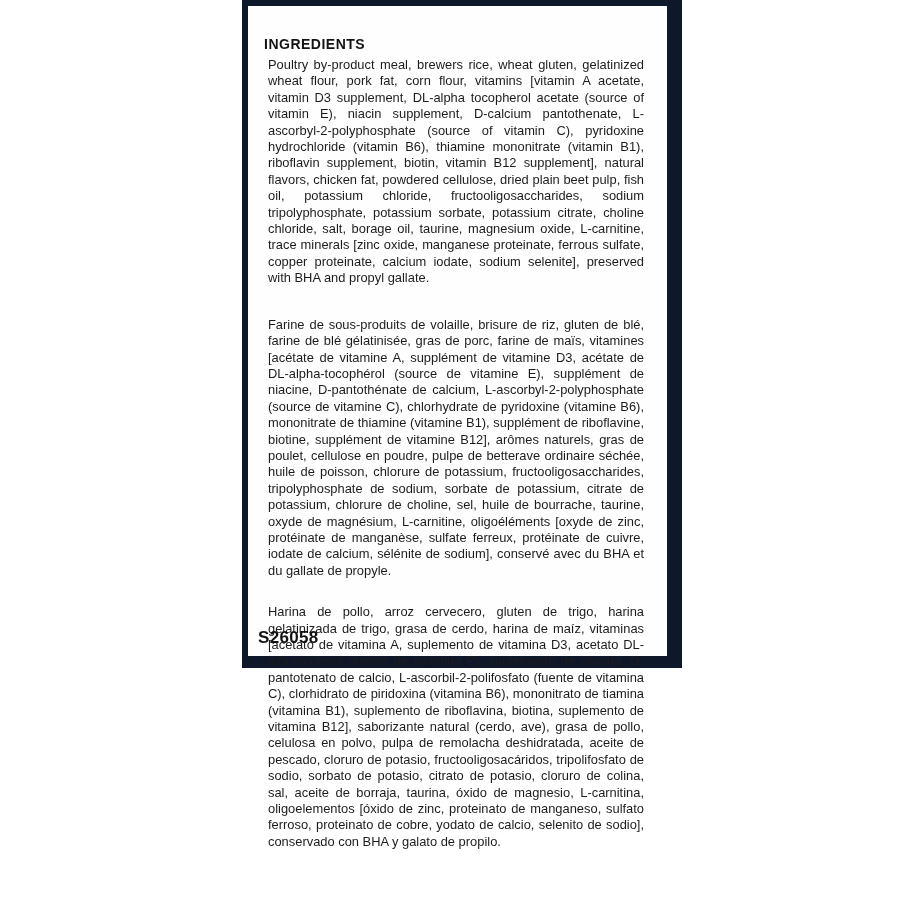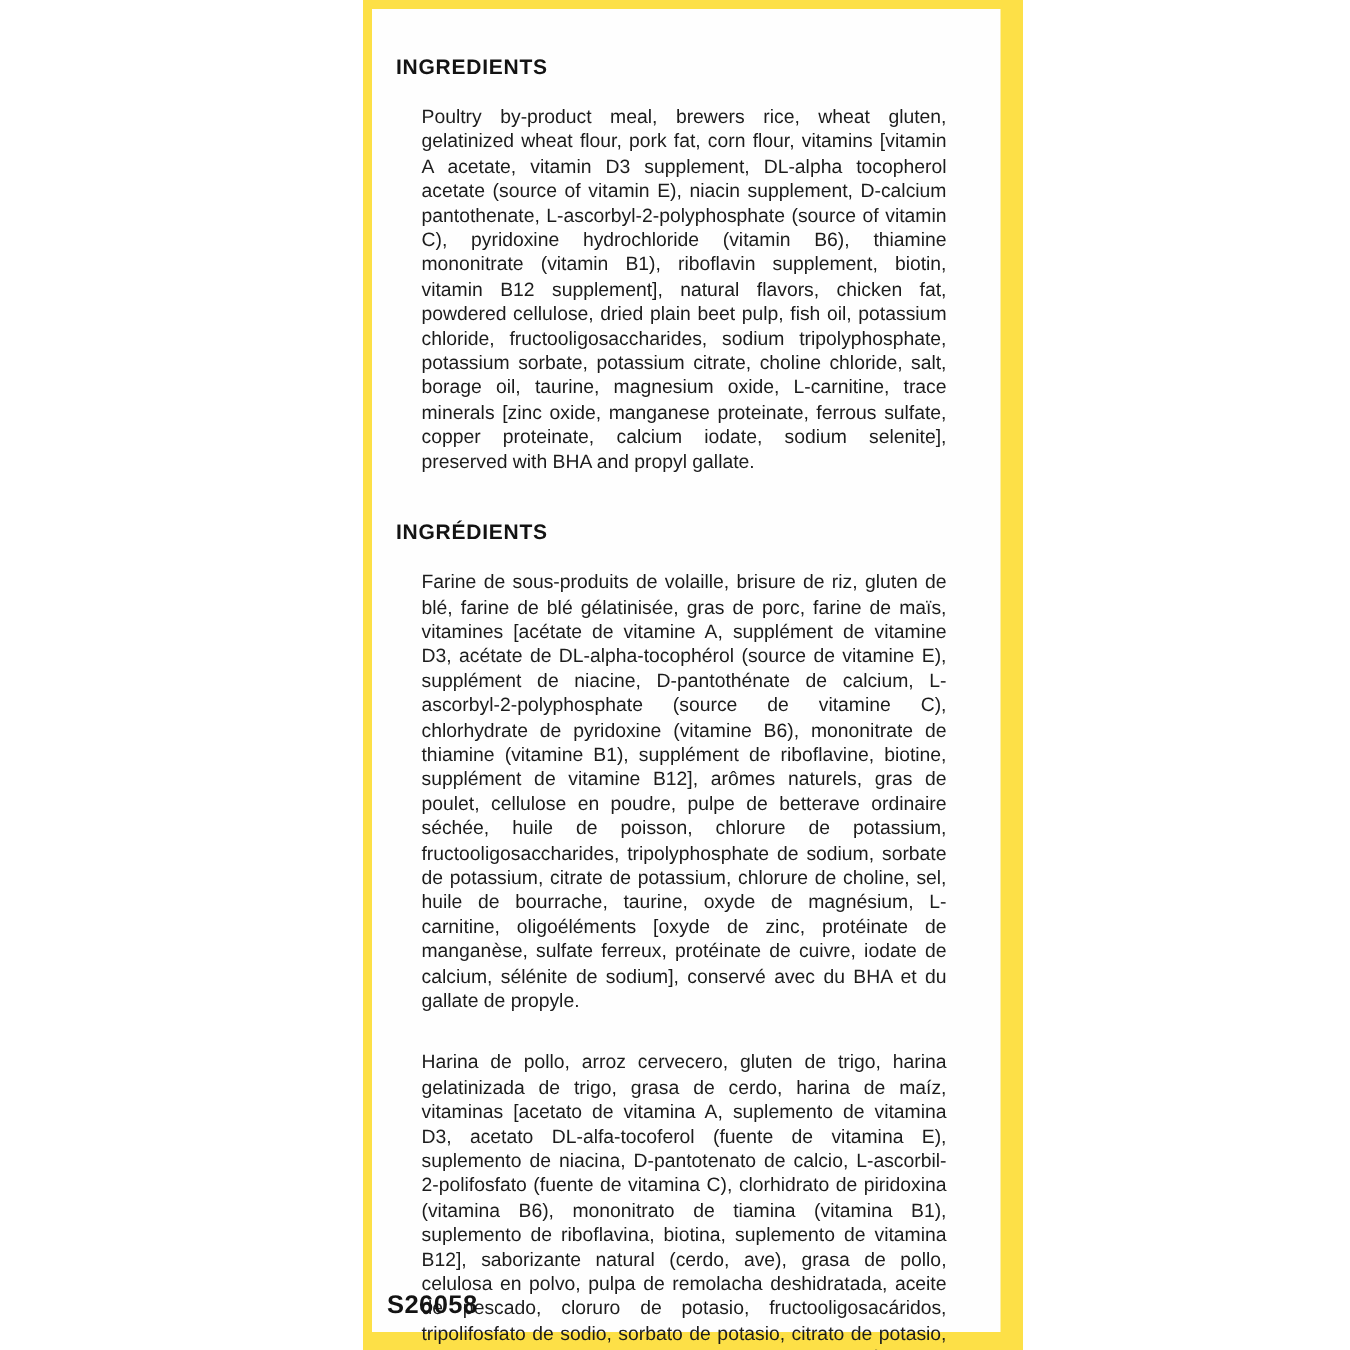--- a/index.html
+++ b/index.html
@@ -12,22 +12,22 @@
     background: #ffffff;
     font-family: "Liberation Sans", "DejaVu Sans", sans-serif;
     position: relative;
     overflow: hidden;
   }
   .panel-edge {
     position: absolute;
     left: 242px;
     top: 0;
     width: 440px;
-    height: 900px;
-    background: #fde047;
+    height: 668px;
+    background: #0f172a;
     box-sizing: border-box;
     
     padding: 6px 15px 12px 6px;
   }
   .label {
     width: 100%;
     height: 100%;
     background: #fefefe;
     position: relative;
     box-sizing: border-box;
@@ -41,21 +41,21 @@
     line-height: 17px;
     font-weight: 700;
     letter-spacing: 0.5px;
     margin: 0 0 2px 0;
     color: #131313;
   }
   .ing-body {
     font-size: 12.9px;
     line-height: 16.4px;
     text-align: justify;
-    margin: 17px;
+    margin: 4px;
     color: #1c1c1c;
   }
   .footer-code {
     position: absolute;
     left: 10px;
     bottom: 8px;
     font-size: 17px;
     font-weight: 700;
     letter-spacing: 0.3px;
     color: #131313;
@@ -67,21 +67,20 @@
 <div class="page">
   <div class="panel-edge">
     <div class="label">
 
       <section class="ing-section en">
         <h2 class="ing-heading">INGREDIENTS</h2>
         <p class="ing-body">Poultry by-product meal, brewers rice, wheat gluten, gelatinized wheat flour, pork fat, corn flour, vitamins [vitamin A acetate, vitamin D3 supplement, DL-alpha tocopherol acetate (source of vitamin E), niacin supplement, D-calcium pantothenate, L-ascorbyl-2-polyphosphate (source of vitamin C), pyridoxine hydrochloride (vitamin B6), thiamine mononitrate (vitamin B1), riboflavin supplement, biotin, vitamin B12 supplement], natural flavors, chicken fat, powdered cellulose, dried plain beet pulp, fish oil, potassium chloride, fructooligosaccharides, sodium tripolyphosphate, potassium sorbate, potassium citrate, choline chloride, salt, borage oil, taurine, magnesium oxide, L-carnitine, trace minerals [zinc oxide, manganese proteinate, ferrous sulfate, copper proteinate, calcium iodate, sodium selenite], preserved with BHA and propyl gallate.</p>
       </section>
 
       <section class="ing-section fr">
-        <h2 class="ing-heading">INGRÉDIENTS</h2>
         <p class="ing-body">Farine de sous-produits de volaille, brisure de riz, gluten de blé, farine de blé gélatinisée, gras de porc, farine de maïs, vitamines [acétate de vitamine A, supplément de vitamine D3, acétate de DL-alpha-tocophérol (source de vitamine E), supplément de niacine, D-pantothénate de calcium, L-ascorbyl-2-polyphosphate (source de vitamine C), chlorhydrate de pyridoxine (vitamine B6), mononitrate de thiamine (vitamine B1), supplément de riboflavine, biotine, supplément de vitamine B12], arômes naturels, gras de poulet, cellulose en poudre, pulpe de betterave ordinaire séchée, huile de poisson, chlorure de potassium, fructooligosaccharides, tripolyphosphate de sodium, sorbate de potassium, citrate de potassium, chlorure de choline, sel, huile de bourrache, taurine, oxyde de magnésium, L-carnitine, oligoéléments [oxyde de zinc, protéinate de manganèse, sulfate ferreux, protéinate de cuivre, iodate de calcium, sélénite de sodium], conservé avec du BHA et du gallate de propyle.</p>
       </section>
 
       <section class="ing-section es">
         <p class="ing-body">Harina de pollo, arroz cervecero, gluten de trigo, harina gelatinizada de trigo, grasa de cerdo, harina de maíz, vitaminas [acetato de vitamina A, suplemento de vitamina D3, acetato DL-alfa-tocoferol (fuente de vitamina E), suplemento de niacina, D-pantotenato de calcio, L-ascorbil-2-polifosfato (fuente de vitamina C), clorhidrato de piridoxina (vitamina B6), mononitrato de tiamina (vitamina B1), suplemento de riboflavina, biotina, suplemento de vitamina B12], saborizante natural (cerdo, ave), grasa de pollo, celulosa en polvo, pulpa de remolacha deshidratada, aceite de pescado, cloruro de potasio, fructooligosacáridos, tripolifosfato de sodio, sorbato de potasio, citrato de potasio, cloruro de colina, sal, aceite de borraja, taurina, óxido de magnesio, L-carnitina, oligoelementos [óxido de zinc, proteinato de manganeso, sulfato ferroso, proteinato de cobre, yodato de calcio, selenito de sodio], conservado con BHA y galato de propilo.</p>
       </section>
 
       <div class="footer-code">S26058</div>
 
     </div>

